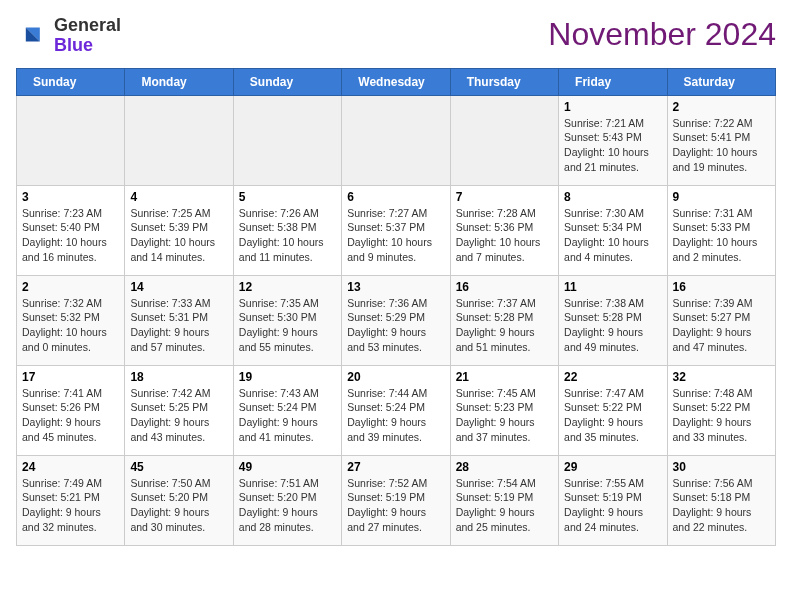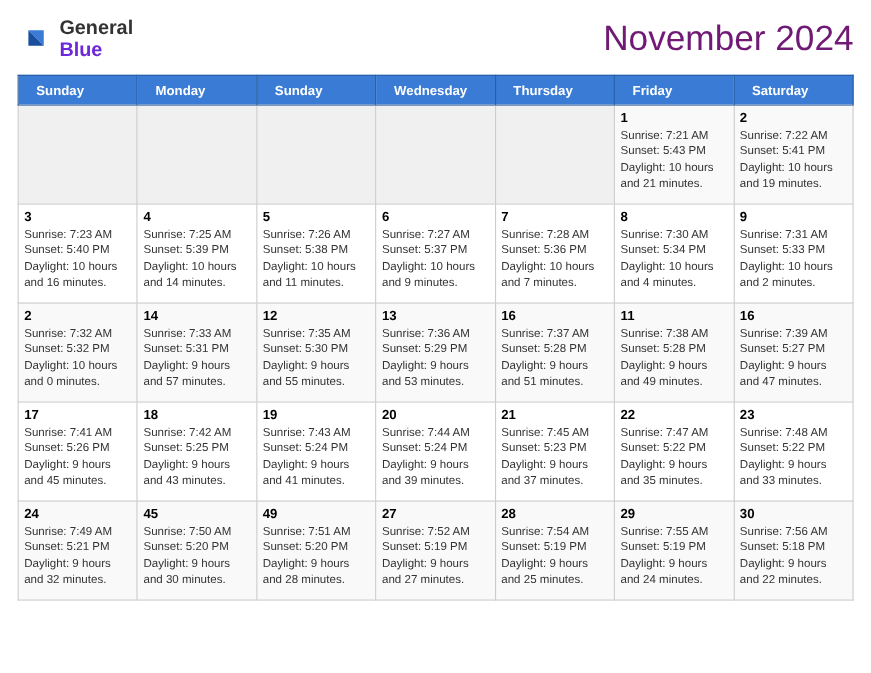--- a/index.html
+++ b/index.html
@@ -155,21 +155,21 @@
         <td><span class="day-num">11</span><span class="day-info">Sunrise: 7:38 AM<br>Sunset: 5:28 PM<br>Daylight: 9 hours and 49 minutes.</span></td>
         <td><span class="day-num">16</span><span class="day-info">Sunrise: 7:39 AM<br>Sunset: 5:27 PM<br>Daylight: 9 hours and 47 minutes.</span></td>
       </tr>
       <tr>
         <td><span class="day-num">17</span><span class="day-info">Sunrise: 7:41 AM<br>Sunset: 5:26 PM<br>Daylight: 9 hours and 45 minutes.</span></td>
         <td><span class="day-num">18</span><span class="day-info">Sunrise: 7:42 AM<br>Sunset: 5:25 PM<br>Daylight: 9 hours and 43 minutes.</span></td>
         <td><span class="day-num">19</span><span class="day-info">Sunrise: 7:43 AM<br>Sunset: 5:24 PM<br>Daylight: 9 hours and 41 minutes.</span></td>
         <td><span class="day-num">20</span><span class="day-info">Sunrise: 7:44 AM<br>Sunset: 5:24 PM<br>Daylight: 9 hours and 39 minutes.</span></td>
         <td><span class="day-num">21</span><span class="day-info">Sunrise: 7:45 AM<br>Sunset: 5:23 PM<br>Daylight: 9 hours and 37 minutes.</span></td>
         <td><span class="day-num">22</span><span class="day-info">Sunrise: 7:47 AM<br>Sunset: 5:22 PM<br>Daylight: 9 hours and 35 minutes.</span></td>
-        <td><span class="day-num">23</span><span class="day-info">Sunrise: 7:48 AM<br>Sunset: 5:22 PM<br>Daylight: 9 hours and 33 minutes.</span></td>
+        <td><span class="day-num">32</span><span class="day-info">Sunrise: 7:48 AM<br>Sunset: 5:22 PM<br>Daylight: 9 hours and 33 minutes.</span></td>
       </tr>
       <tr>
         <td><span class="day-num">24</span><span class="day-info">Sunrise: 7:49 AM<br>Sunset: 5:21 PM<br>Daylight: 9 hours and 32 minutes.</span></td>
         <td><span class="day-num">45</span><span class="day-info">Sunrise: 7:50 AM<br>Sunset: 5:20 PM<br>Daylight: 9 hours and 30 minutes.</span></td>
         <td><span class="day-num">49</span><span class="day-info">Sunrise: 7:51 AM<br>Sunset: 5:20 PM<br>Daylight: 9 hours and 28 minutes.</span></td>
         <td><span class="day-num">27</span><span class="day-info">Sunrise: 7:52 AM<br>Sunset: 5:19 PM<br>Daylight: 9 hours and 27 minutes.</span></td>
         <td><span class="day-num">28</span><span class="day-info">Sunrise: 7:54 AM<br>Sunset: 5:19 PM<br>Daylight: 9 hours and 25 minutes.</span></td>
         <td><span class="day-num">29</span><span class="day-info">Sunrise: 7:55 AM<br>Sunset: 5:19 PM<br>Daylight: 9 hours and 24 minutes.</span></td>
         <td><span class="day-num">30</span><span class="day-info">Sunrise: 7:56 AM<br>Sunset: 5:18 PM<br>Daylight: 9 hours and 22 minutes.</span></td>
       </tr>

